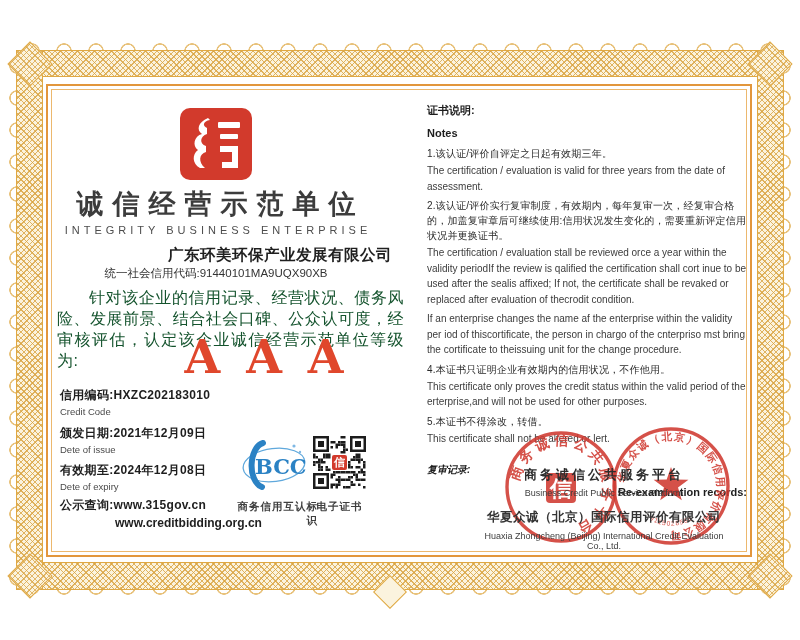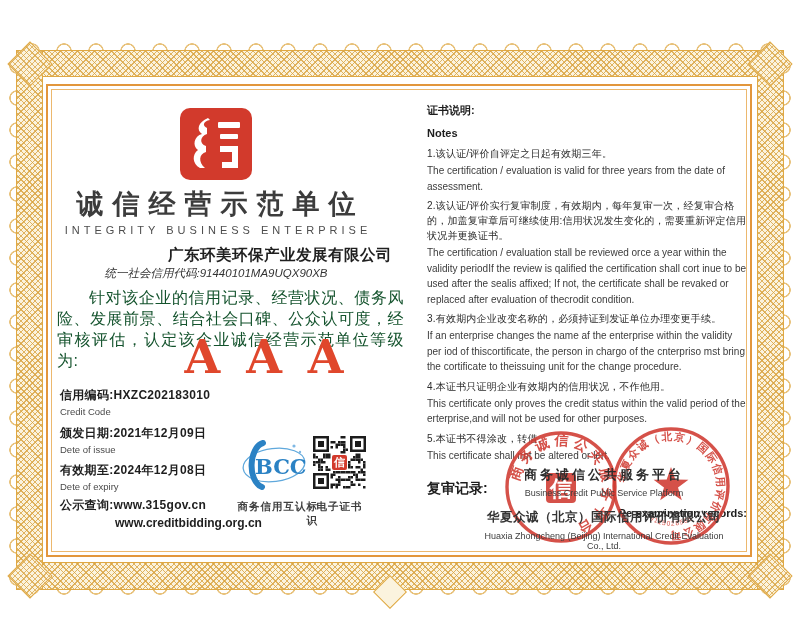--- a/index.html
+++ b/index.html
@@ -45,21 +45,21 @@
 
   
   .logo-wrap{position:absolute;left:178px;top:106px;width:76px;height:76px;}
   .title{position:absolute;left:40px;top:186px;width:352px;text-align:center;
     font-size:27px;font-weight:bold;color:#3c3c3c;letter-spacing:9px;text-indent:9px;}
   .subtitle{position:absolute;left:40px;top:224px;width:352px;text-align:center;
     font-size:11px;color:#4d4d4d;letter-spacing:4px;text-indent:4px;}
   .company{position:absolute;left:40px;top:245px;width:352px;text-align:right;
     font-size:15.5px;font-weight:bold;color:#1f1f1f;letter-spacing:.5px;}
   .uscc{position:absolute;left:40px;top:266px;width:352px;text-align:center;
-    font-size:11.5px;color:#333;font-style:italic;}
+    font-size:11.5px;color:#333;}
   .statement{position:absolute;left:57px;top:287px;width:347px;
     font-size:16px;line-height:21px;color:#14532d;text-align:justify;text-indent:2em;letter-spacing:.5px;}
   .rating{position:absolute;left:40px;top:330px;width:352px;text-align:center;
     font-family:"DejaVu Serif","Liberation Serif",serif;font-weight:bold;
     font-size:46px;color:#e0472c;letter-spacing:26px;text-indent:26px;margin-left:48px;}
   .field{position:absolute;left:60px;}
   .field .cn{font-size:12px;color:#1e1e1e;font-weight:bold;letter-spacing:.3px;}
   .field .en{font-size:9.5px;color:#4a4a4a;margin-top:2px;}
   .f-credit{top:387px;}
   .f-issue{top:425px;}
@@ -72,21 +72,21 @@
   .qr{position:absolute;left:311px;top:434px;width:57px;height:57px;}
   .qr-label{position:absolute;left:311px;top:500px;width:57px;text-align:center;
     font-size:10.5px;font-weight:bold;color:#3f3f3f;letter-spacing:1px;}
 
   
   .notes-col{position:absolute;left:427px;top:103px;width:320px;}
   .notes-col .h-cn{font-size:11px;font-weight:bold;color:#1d1d1d;margin-bottom:9px;}
   .notes-col .h-en{font-size:11px;font-weight:bold;color:#1d1d1d;margin-bottom:7px;}
   .note-cn{font-size:10px;color:#2b2b2b;line-height:15px;margin:3px 0 2px;letter-spacing:.2px;}
   .note-en{font-size:10px;color:#3c3c3c;line-height:15.5px;margin:1px 0 4px;}
-  .review-cn{font-size:14px;font-weight:bold;color:#1d1d1d;margin-top:17px;}
+  .review-cn{font-size:10px;font-weight:bold;color:#1d1d1d;margin-top:17px;font-style:italic;}
   .review-en{font-size:11px;font-weight:bold;color:#1d1d1d;margin-top:9px;display:flex;align-items:flex-end;flex-direction:column;}
   .review-en .fill-line{flex:1;border-bottom:1px solid #2a2a2a;margin-left:2px;height:12px;}
 
   
   .seal{position:absolute;opacity:.88;}
   .seal1{left:503px;top:429px;width:116px;height:116px;}
   .seal2{left:610px;top:425px;width:122px;height:122px;}
   .seal-overlay{position:absolute;left:478px;top:466px;width:252px;text-align:center;}
   .seal-overlay .l1{font-size:13px;font-weight:bold;color:#2d2d2d;letter-spacing:3px;}
   .l2{font-size:9px;color:#3d3d3d;margin-top:4px;}
@@ -296,21 +296,20 @@
 <div class="qr-label">电子证书</div>
 
 <div class="notes-col">
   <div class="h-cn">证书说明:</div>
   <div class="h-en">Notes</div>
   <div id="notes-items">
       <div class="note-cn">1.该认证/评价自评定之日起有效期三年。</div>
       <div class="note-en">The certification / evaluation is valid for three years from the date of assessment.</div>
       <div class="note-cn">2.该认证/评价实行复审制度，有效期内，每年复审一次，经复审合格的，加盖复审章后可继续使用:信用状况发生变化的，需要重新评定信用状况并更换证书。</div>
       <div class="note-en">The certification / evaluation stall be reviewed orce a year within the validity periodIf the review is qalified the certification shall cort inue to be used after the sealis affixed; If not, the certificate shall be revaked or replaced after evaluation of thecrodit condition.</div>
-      <div class="note-cn">3.有效期内企业改变名称的，必须持证到发证单位办理变更手续。</div>
       <div class="note-en">If an enterprise changes the name af the enterprise within the validity per iod of thiscortificate, the person in chargo of the cnterpriso mst bring the cortificate to theissuing unit for the change procedure.</div>
       <div class="note-cn">4.本证书只证明企业有效期内的信用状况，不作他用。</div>
       <div class="note-en">This certificate only proves the credit status within the valid period of the erterprise,and will not be used for other purposes.</div>
       <div class="note-cn">5.本证书不得涂改，转借。</div>
       <div class="note-en">This certificate shall not be altered or lert.</div>
     </div>
   <div class="review-cn">复审记录:</div>
   <div class="review-en">
     <span>Re-examination records:</span>
     <span class="fill-line"></span>

